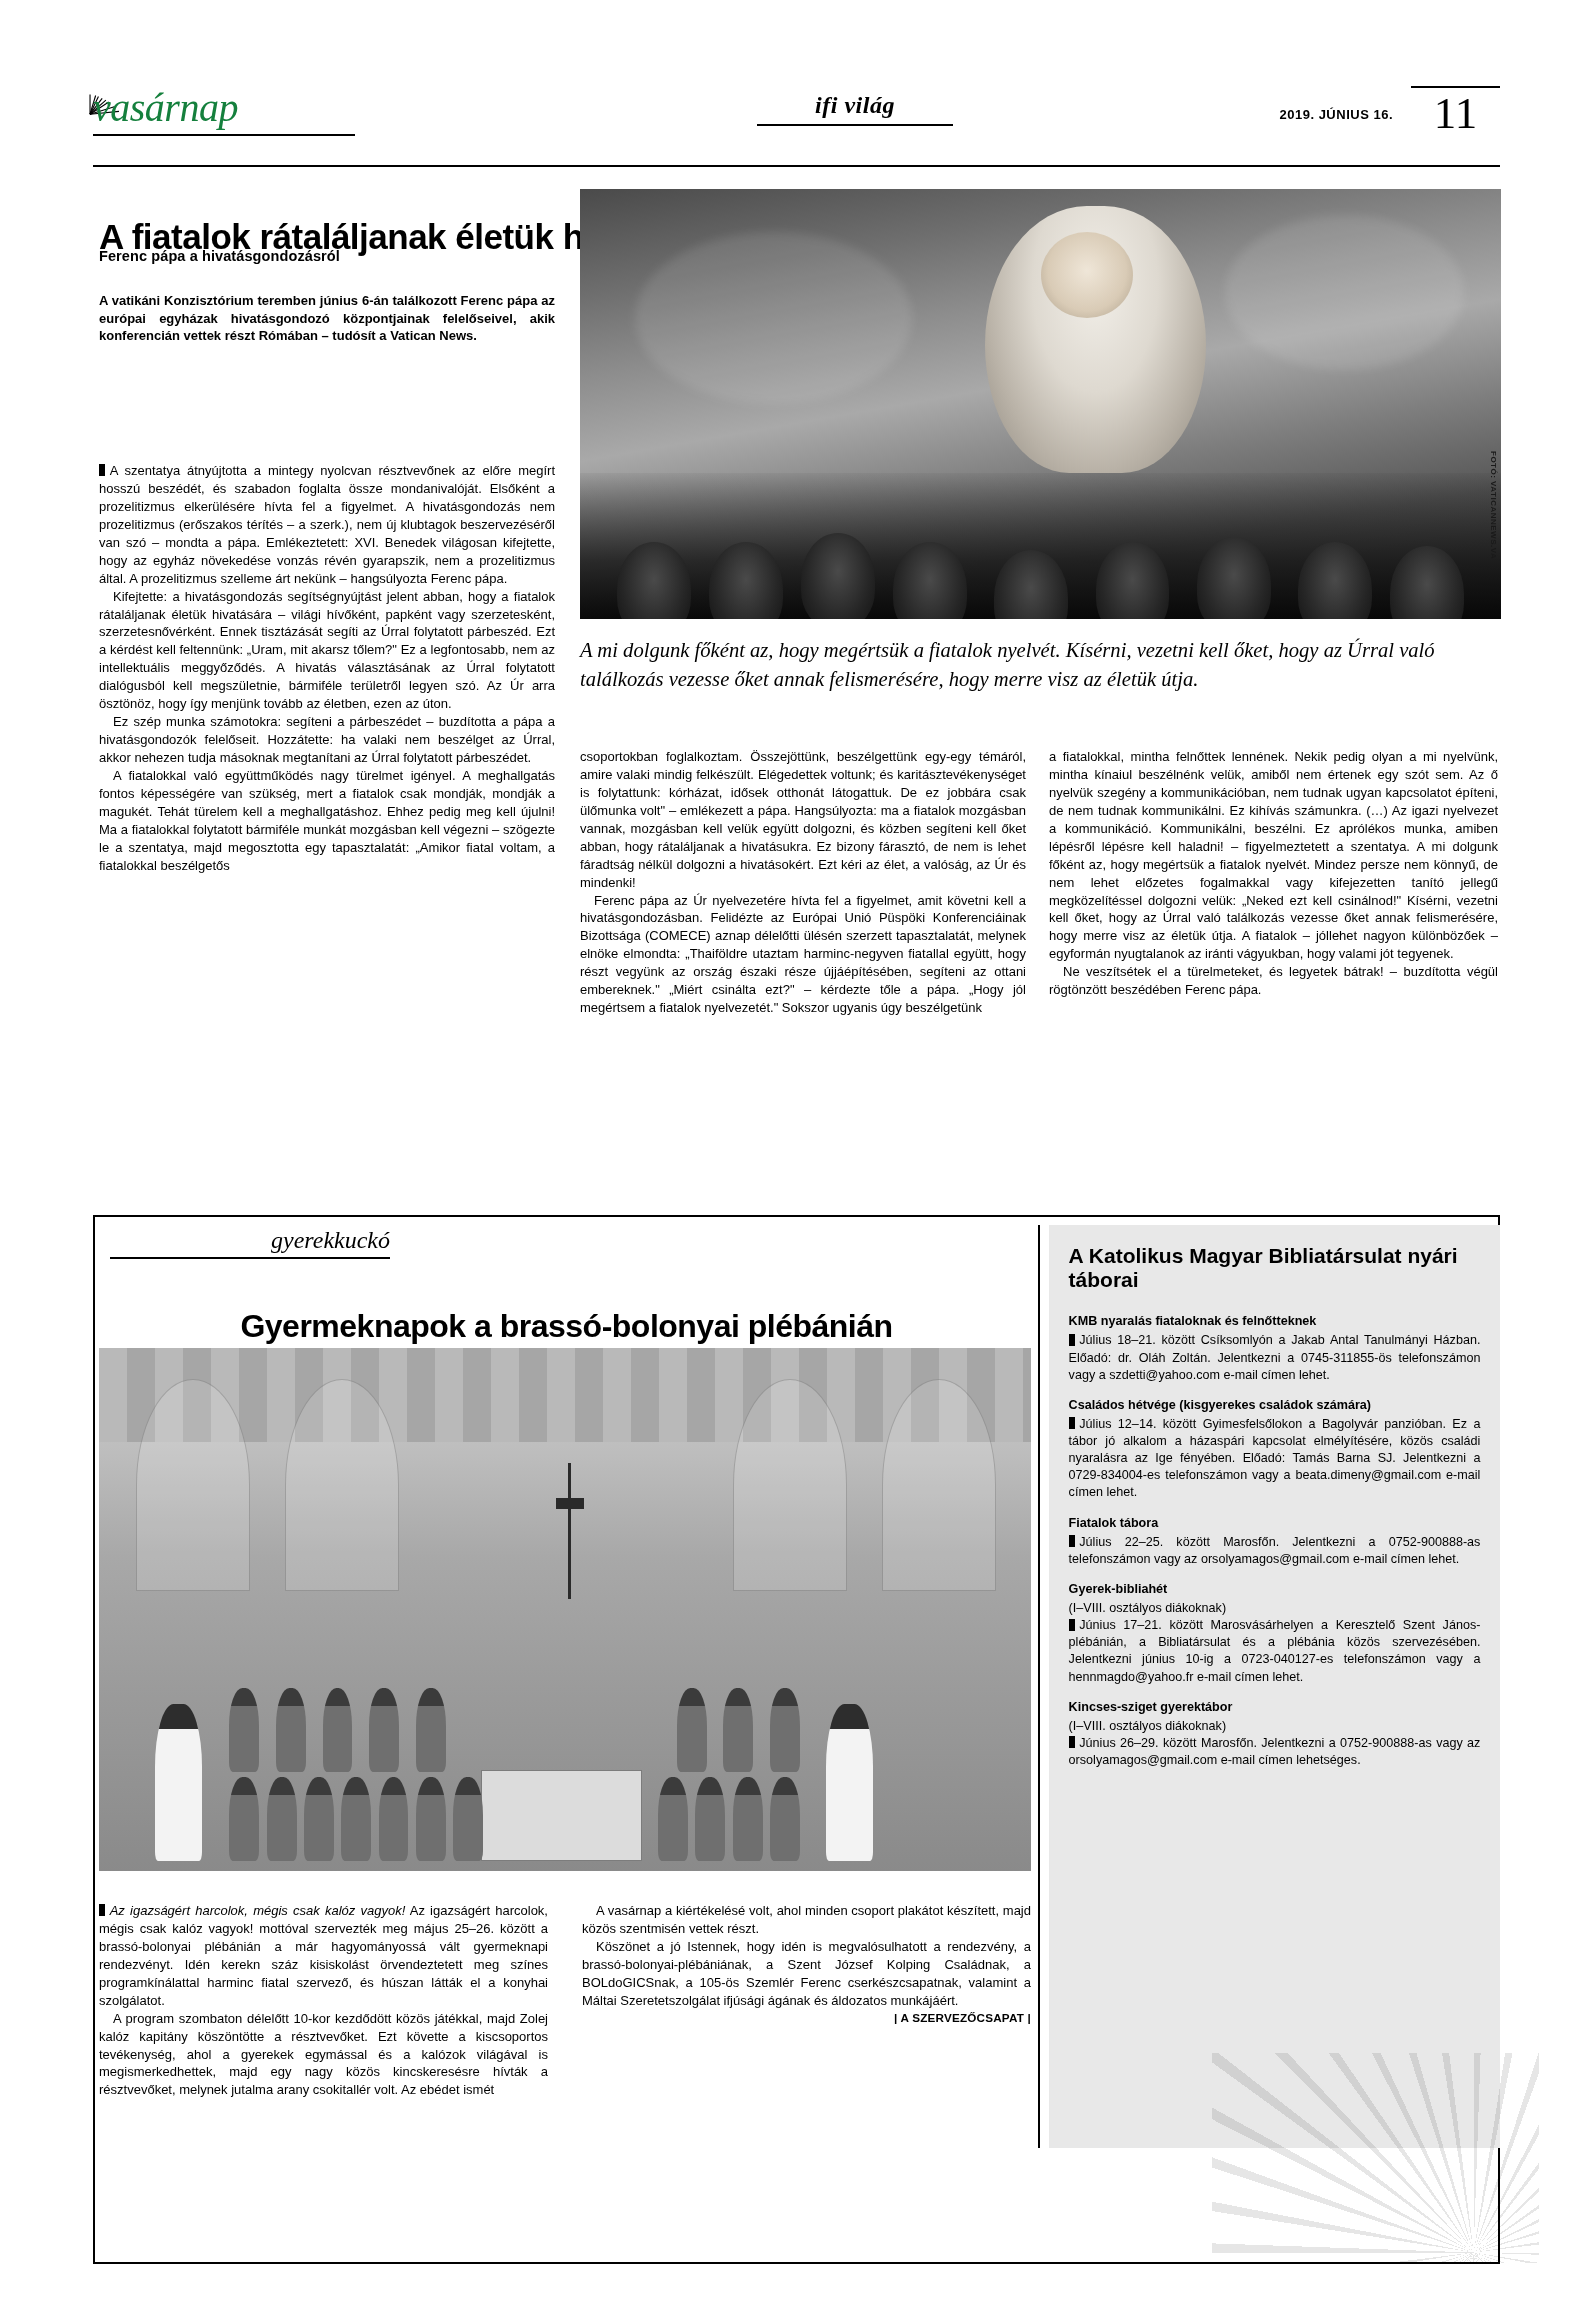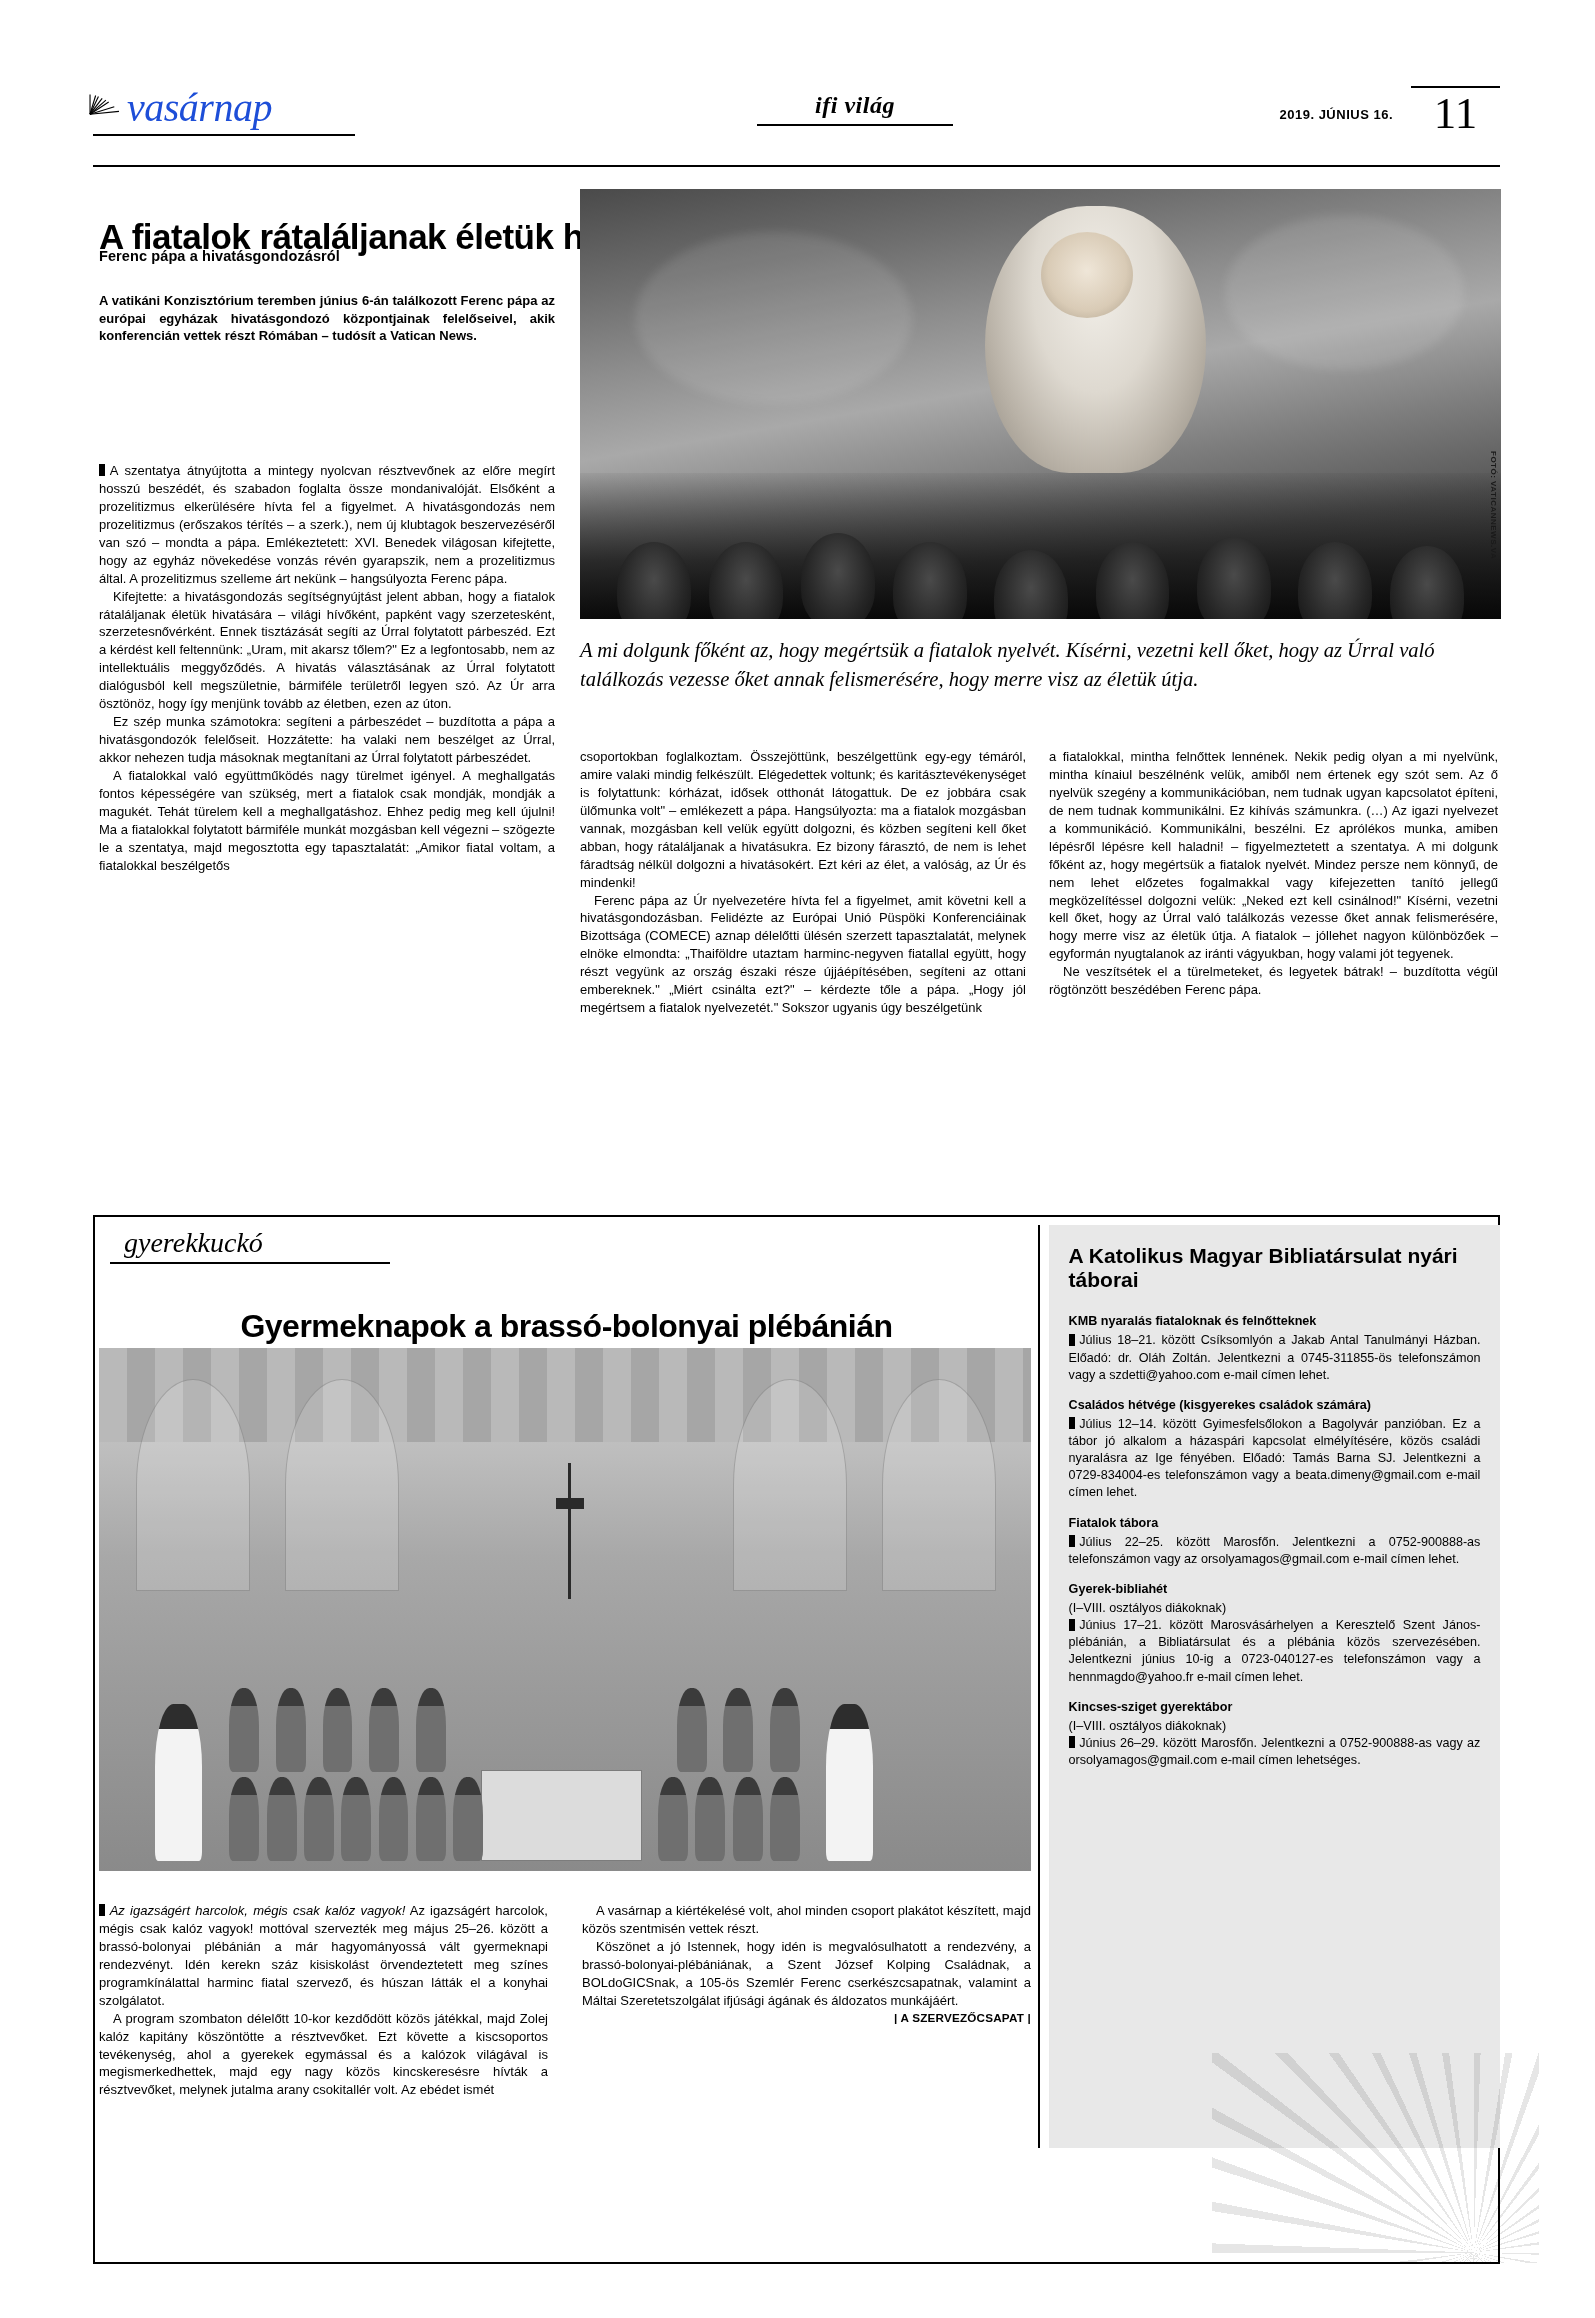--- a/index.html
+++ b/index.html
@@ -34,22 +34,21 @@
   }
   .masthead-logo {
     position: absolute;
     left: 0;
     top: 4.7px;
     font-family: "Liberation Serif", serif;
     font-style: italic;
     font-size: 40px;
     font-weight: 400;
     letter-spacing: -0.5px;
-    color: #1d4ed8;
-    margin-left: 34px;
+    color: #15803d;
   }
   .masthead-logo-rays {
     position: absolute;
     left: -4.7px;
     top: 10.3px;
     width: 33px;
     height: 28px;
   }
   .masthead-logo-underline {
     position: absolute;
@@ -276,23 +275,24 @@
   
   .kuckoo-label {
     position: absolute;
     left: 110px;
     top: 1227px;
     width: 280px;
   }
   .kuckoo-label .txt {
     font-family: "Liberation Serif", serif;
     font-style: italic;
-    font-size: 28px;
+    font-size: 24px;
     font-weight: 400;
     padding-left: 14px;
+    text-align: right;
   }
   .kuckoo-label .rule {
     margin-top: 2.8px;
     width: 280px;
     height: 1.9px;
     background: #000;
   }
 
   .art2-title {
     position: absolute;

